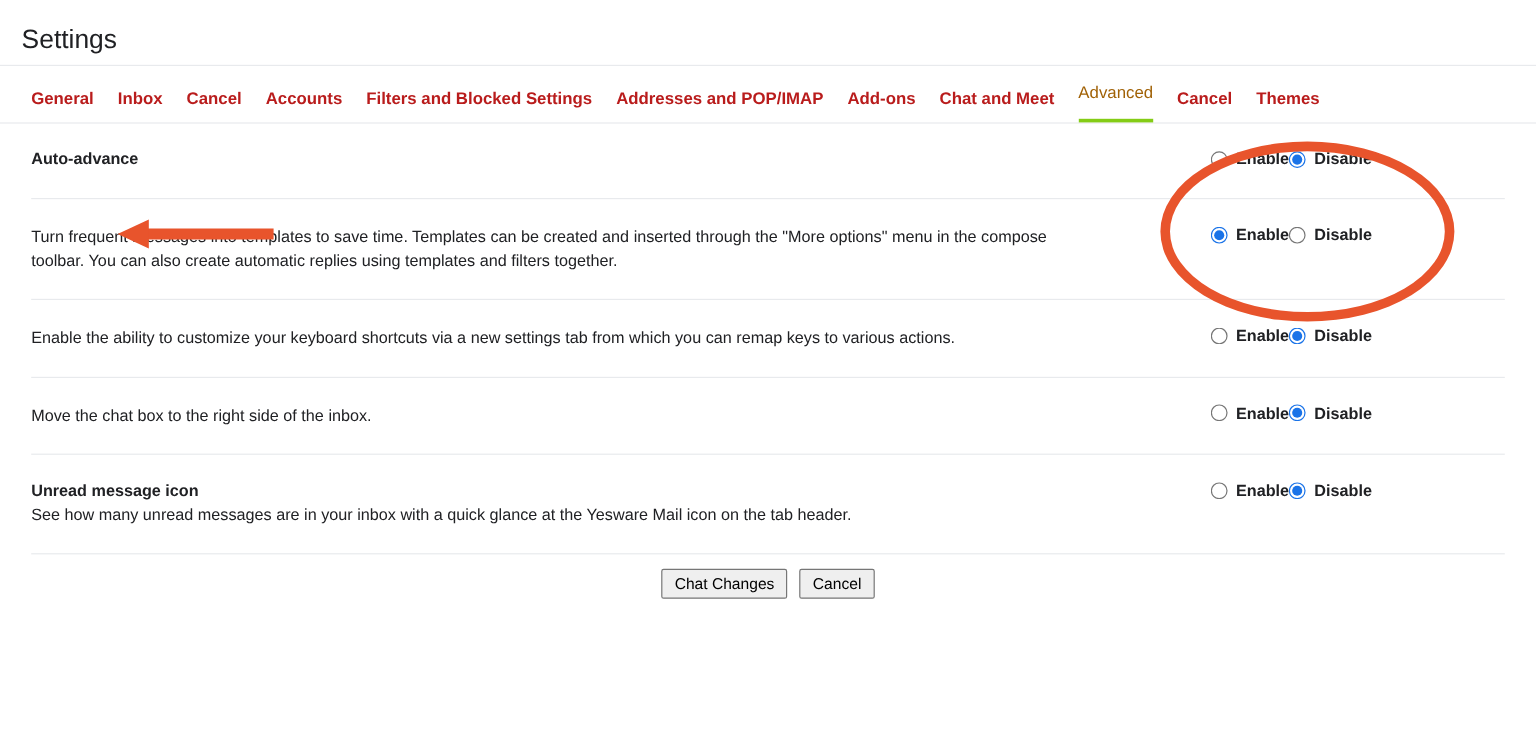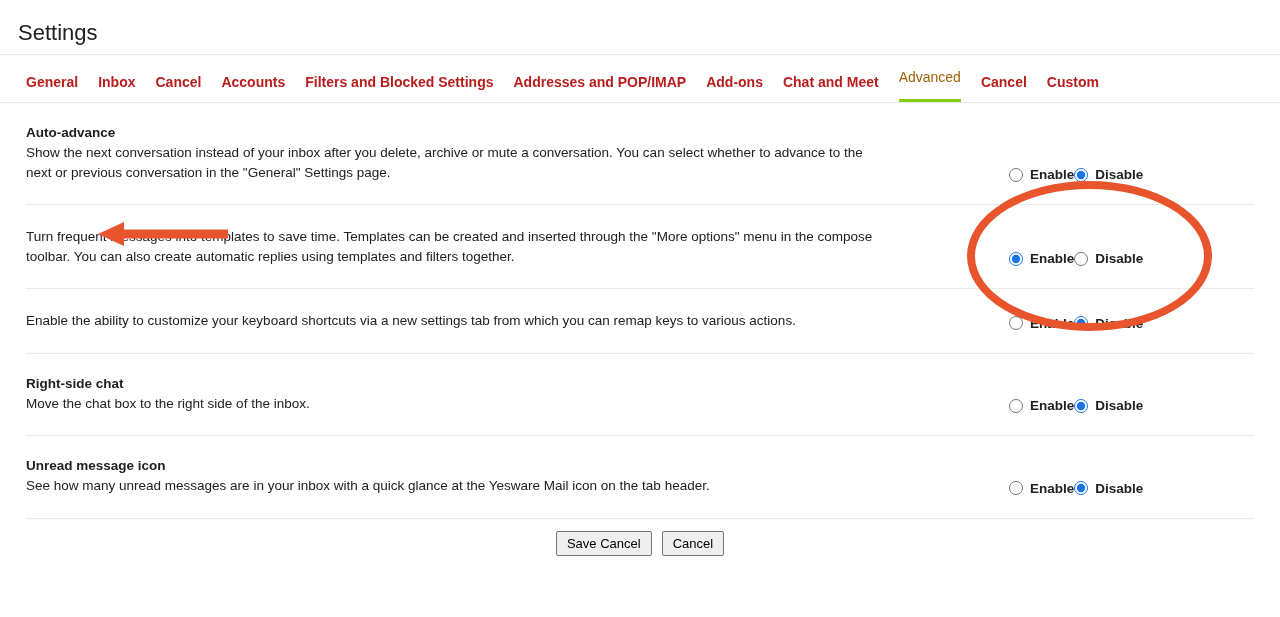--- a/index.html
+++ b/index.html
@@ -43,21 +43,21 @@
       font-weight: 500;
       border-bottom: 3px solid #84cc16;
       padding-bottom: 14px;
     }
     .settings-body {
       padding: 0 26px;
     }
     .setting-row {
       display: flex;
       justify-content: space-between;
-      align-items: flex-end;
+      align-items: flex-start;
       padding: 22px 0;
       border-bottom: 1px solid #e8eaed;
       position: relative;
     }
     .setting-row:last-of-type {
       border-bottom: none;
     }
     .setting-text {
       flex: 1;
       max-width: 880px;
@@ -142,29 +142,28 @@
     <div class="tab">General</div>
     <div class="tab">Inbox</div>
     <div class="tab">Cancel</div>
     <div class="tab">Accounts</div>
     <div class="tab">Filters and Blocked Settings</div>
     <div class="tab">Addresses and POP/IMAP</div>
     <div class="tab">Add-ons</div>
     <div class="tab">Chat and Meet</div>
     <div class="tab active">Advanced</div>
     <div class="tab">Cancel</div>
-    <div class="tab">Custom</div>
+    <div class="tab">Themes</div>
   </div>
 
   <div class="settings-body">
 
     <div class="setting-row">
       <div class="setting-text">
         <div class="setting-title">Auto-advance</div>
-        <div class="setting-desc">Show the next conversation instead of your inbox after you delete, archive or mute a conversation. You can select whether to advance to the next or previous conversation in the "General" Settings page.</div>
       </div>
       <div class="radio-group">
         <label class="radio-option">
           <input type="radio" name="opt0" style="">
           <span class="radio-label">Enable</span>
         </label>
         <label class="radio-option">
           <input type="radio" name="opt0" checked="" style="">
           <span class="radio-label">Disable</span>
         </label>
@@ -205,21 +204,20 @@
         </label>
         <label class="radio-option">
           <input type="radio" name="opt2" checked="" style="">
           <span class="radio-label">Disable</span>
         </label>
       </div>
     </div>
 
     <div class="setting-row">
       <div class="setting-text">
-        <div class="setting-title">Right-side chat</div>
         <div class="setting-desc">Move the chat box to the right side of the inbox.</div>
       </div>
       <div class="radio-group">
         <label class="radio-option">
           <input type="radio" name="opt3" style="">
           <span class="radio-label">Enable</span>
         </label>
         <label class="radio-option">
           <input type="radio" name="opt3" checked="" style="">
           <span class="radio-label">Disable</span>
@@ -238,18 +236,18 @@
           <span class="radio-label">Enable</span>
         </label>
         <label class="radio-option">
           <input type="radio" name="opt4" checked="" style="">
           <span class="radio-label">Disable</span>
         </label>
       </div>
     </div>
 
     <div class="button-row">
-      <button class="btn">Save Cancel</button>
+      <button class="btn">Chat Changes</button>
       <button class="btn">Cancel</button>
     </div>
 
   </div>
 </div>
 
 </body></html>

